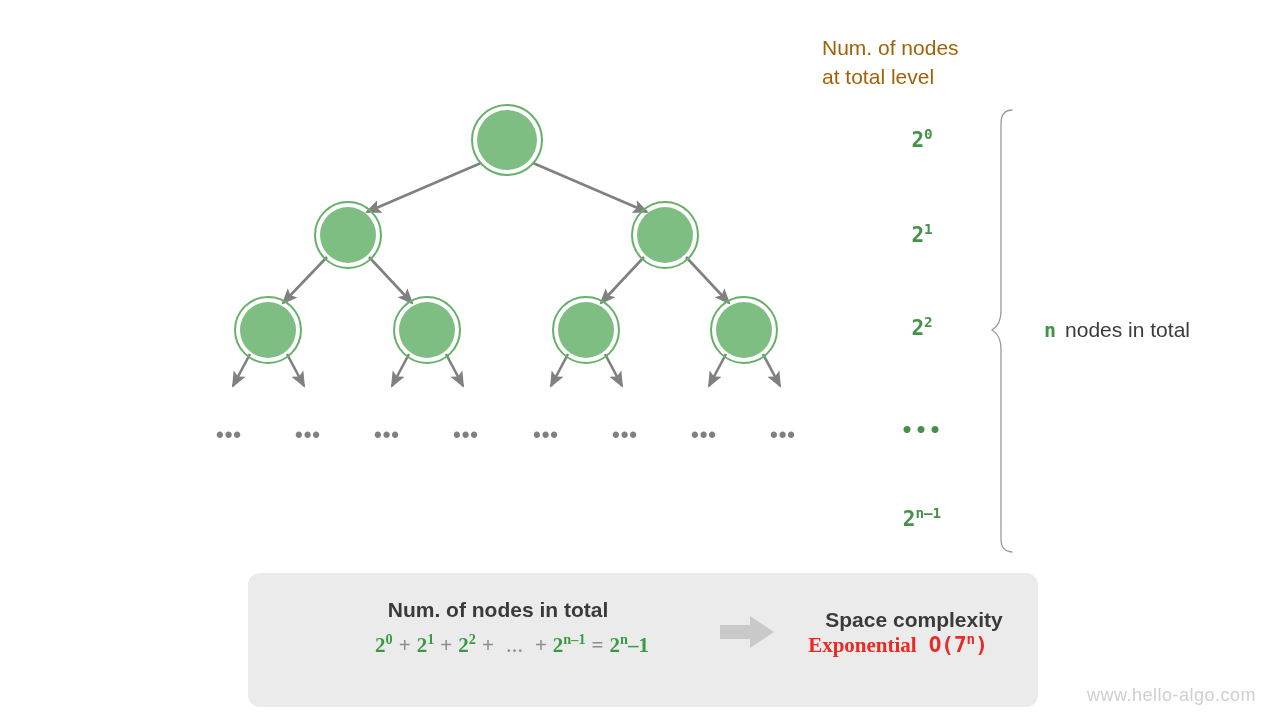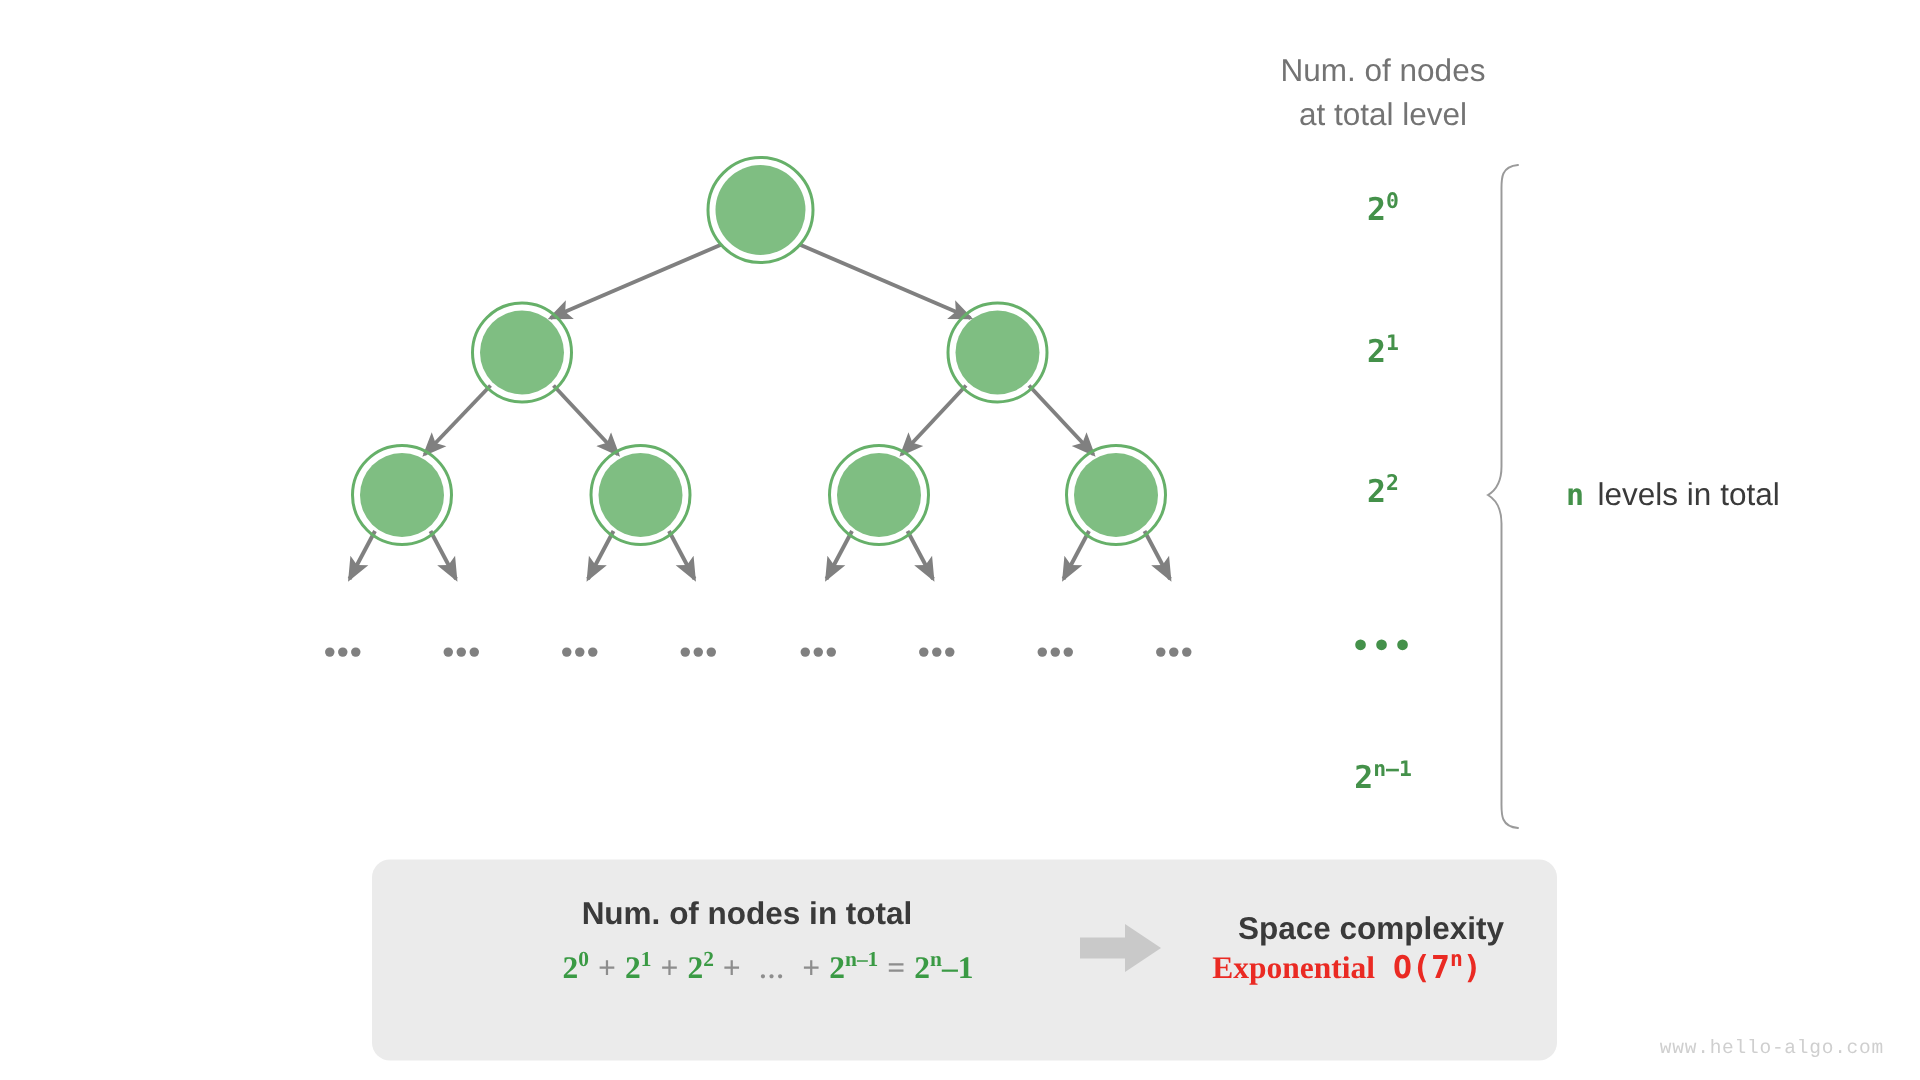--- a/index.html
+++ b/index.html
@@ -15,22 +15,22 @@
 
   
   .tree-ellipsis{
     position:absolute;color:#808080;font-size:22px;font-weight:700;
     letter-spacing:1px;line-height:1;transform:translate(-50%,-50%);
     font-family:"Liberation Sans", sans-serif;
   }
 
   
   #right-title{
-    position:absolute;left:822px;top:33px;width:200px;text-align:center;
-    color:#737373;font-size:21px;line-height:29px;font-weight:400;
+    position:absolute;left:822px;top:33px;width:200px;text-align:left;
+    color:#a16207;font-size:21px;line-height:29px;font-weight:400;
   }
   .level-label{
     position:absolute;width:200px;text-align:center;left:822px;
     color:#44914a;font-weight:700;font-size:21px;line-height:1;
     font-family:"DejaVu Sans Mono", monospace;
     transform:translateY(-50%);
   }
   .level-label sup{font-size:0.68em;font-weight:700;vertical-align:super;line-height:0;}
   .level-label.dots{font-size:20px;letter-spacing:2px;}
 
@@ -73,21 +73,21 @@
     font-family:"DejaVu Sans Mono", monospace;line-height:1;
   }
   #verdict .word{margin-right:12px;font-family:Liberation Serif, serif;}
   #verdict sup{font-size:0.68em;vertical-align:super;line-height:0;}
 
   #arrow-right{position:absolute;left:718px;top:614px;width:58px;height:36px;}
 
   
   #watermark{
     position:absolute;right:24px;bottom:14px;color:#cfcfcf;
-    font-family:Liberation Mono, monospace;font-size:13px;letter-spacing:0.5px;
+    font-family:Liberation Sans, sans-serif;font-size:18px;letter-spacing:0.5px;
   }
 </style>
 </head>
 <body>
 
 <div id="stage">
 
   <svg id="tree-svg" viewBox="0 0 860 470">
     <defs>
       <marker id="ah" markerWidth="7" markerHeight="7" refX="5.4" refY="3" orient="auto" markerUnits="strokeWidth">
@@ -163,21 +163,21 @@
   <div class="level-label" style="top:235px"><span>2</span><sup>1</sup></div>
   <div class="level-label" style="top:328px"><span>2</span><sup>2</sup></div>
   <div class="level-label dots" style="top:430px">•••</div>
   <div class="level-label" style="top:519px"><span>2</span><sup>n–1</sup></div>
 
   <svg id="brace-svg" viewBox="0 0 36 446">
     <path d="M22 2 C10 3 11 12 11 20 L11 203 C11 214 7 219 2 222 C7 225 11 230 11 241 L11 426 C11 434 10 443 22 444" fill="none" stroke="#9a9a9a" stroke-width="1.3" stroke-linecap="round"></path>
   </svg>
 
   <div id="levels-total">
-    <span class="nvar">n</span><span>levels in total</span>
+    <span class="nvar">n</span><span>nodes in total</span>
   </div>
 
   <div id="summary-box">
     <div class="sum-head" id="sum-head-left">Num. of nodes in total</div>
     <div class="sum-head" id="sum-head-right">Space complexity</div>
 
     <div id="formula">
       <span class="term"><span>2</span><sup>0</sup></span><span class="op">+</span><span class="term"><span>2</span><sup>1</sup></span><span class="op">+</span><span class="term"><span>2</span><sup>2</sup></span><span class="op">+</span><span class="op dots">…</span><span class="op">+</span><span class="term"><span>2</span><sup>n–1</sup></span><span class="op">=</span><span class="term"><span>2</span><sup>n</sup><span>–1</span></span>
     </div>
 

